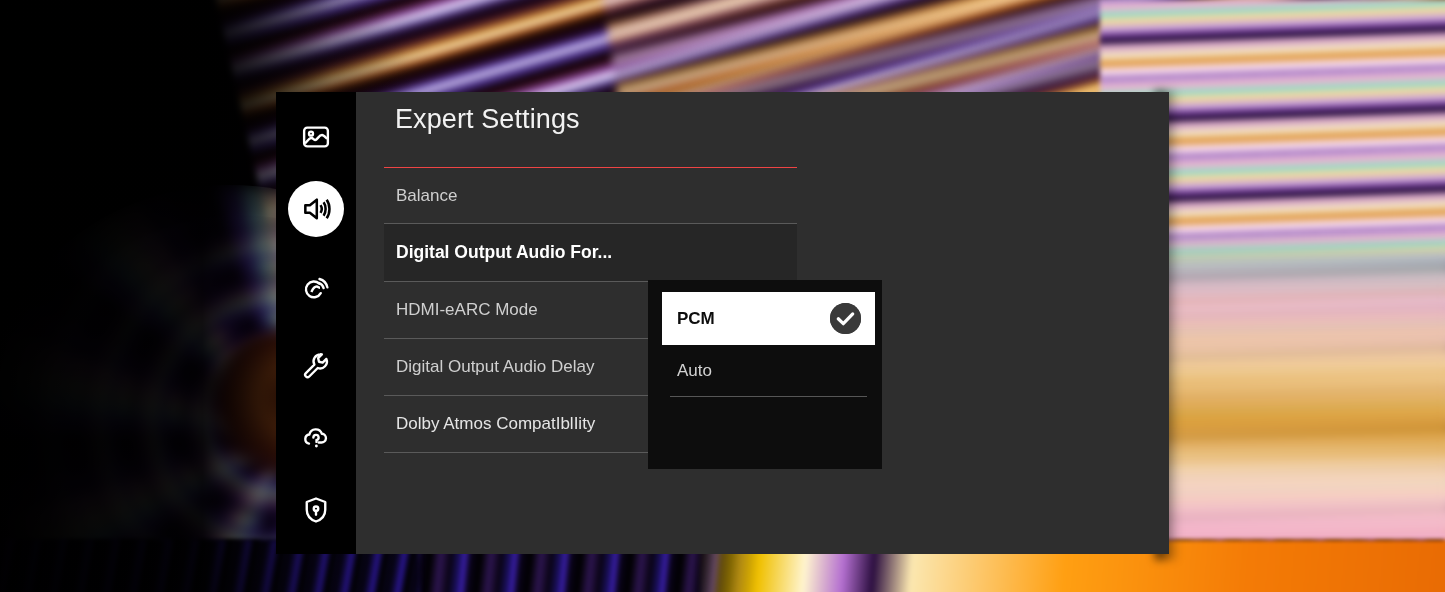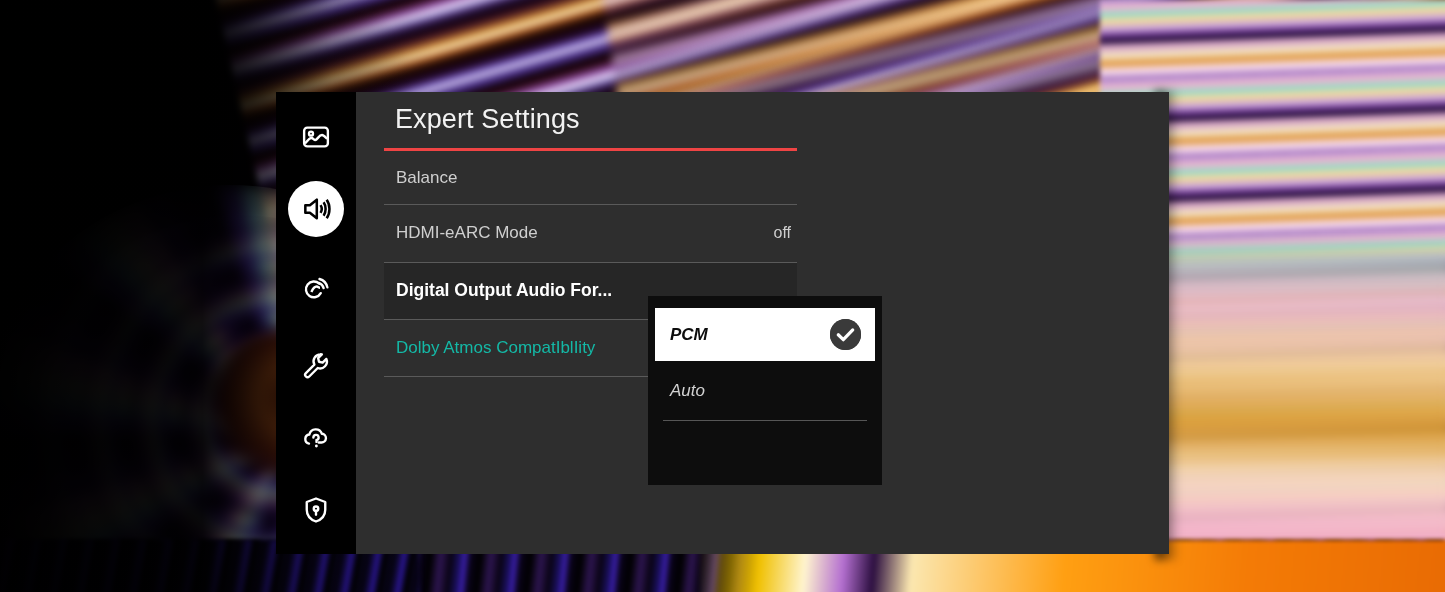--- a/index.html
+++ b/index.html
@@ -204,21 +204,21 @@
     width: 413px;
   }
   .row {
     position: relative;
     height: 57.3px;
     border-bottom: 1px solid #5a5a5a;
     display: flex;
     align-items: center;
     cursor: pointer;
   }
-  .row:first-child { border-top: 3px solid #ef4444; }
+  .row:first-child { border-top: 1px solid #ef4444; margin-top: 19px; }
   .row .label {
     font-size: 17px;
     color: #cfcfcf;
     padding-left: 12px;
     white-space: nowrap;
   }
   .row .value {
     position: absolute;
     right: 6px;
     font-size: 16px;
@@ -226,35 +226,34 @@
   }
   .row.selected {
     background: #262626;
     border-bottom-color: #5a5a5a;
   }
   .row.selected .label {
     color: #ffffff;
     font-weight: bold;
     font-size: 17.5px;
   }
-  .row.disabled .label { color: #14b8a6; }
+  .row.disabled .label { color: #e5e5e5; }
 
   
   #dropdown {
     position: absolute;
-    left: 648px; top: 296px;
+    left: 648px; top: 280px;
     width: 234px; height: 189px;
     background: #0d0d0d;
     z-index: 40;
-    padding: 12px 7px 0 7px;
-    font-style: italic;
+    padding: 12px 7px 0 14px;
   }
   .opt {
     position: relative;
-    height: 60px;
+    height: 52px;
     display: flex;
     align-items: center;
     cursor: pointer;
   }
   .opt .otext {
     font-size: 17px;
     color: #d2d2d2;
     padding-left: 15px;
     white-space: nowrap;
   }
@@ -371,30 +370,34 @@
     <h1 id="panel-title">Expert Settings</h1>
 
     <div id="rows">
 
       <div class="row">
         <span class="label">Balance</span>
         <span class="value"></span>
       </div>
 
 
+      <div class="row selected">
+        <span class="label">Digital Output Audio For...</span>
+        <span class="value"></span>
+      </div>
+
       <div class="row">
         <span class="label">HDMI-eARC Mode</span>
         <span class="value">off</span>
       </div>
 
-      <div class="row selected">
-        <span class="label">Digital Output Audio For...</span>
+      <div class="row">
+        <span class="label">Digital Output Audio Delay</span>
         <span class="value"></span>
       </div>
-
 
       <div class="row disabled">
         <span class="label">Dolby Atmos CompatIblIity</span>
         <span class="value"></span>
       </div>
 
 
     </div>
   </section>
 

